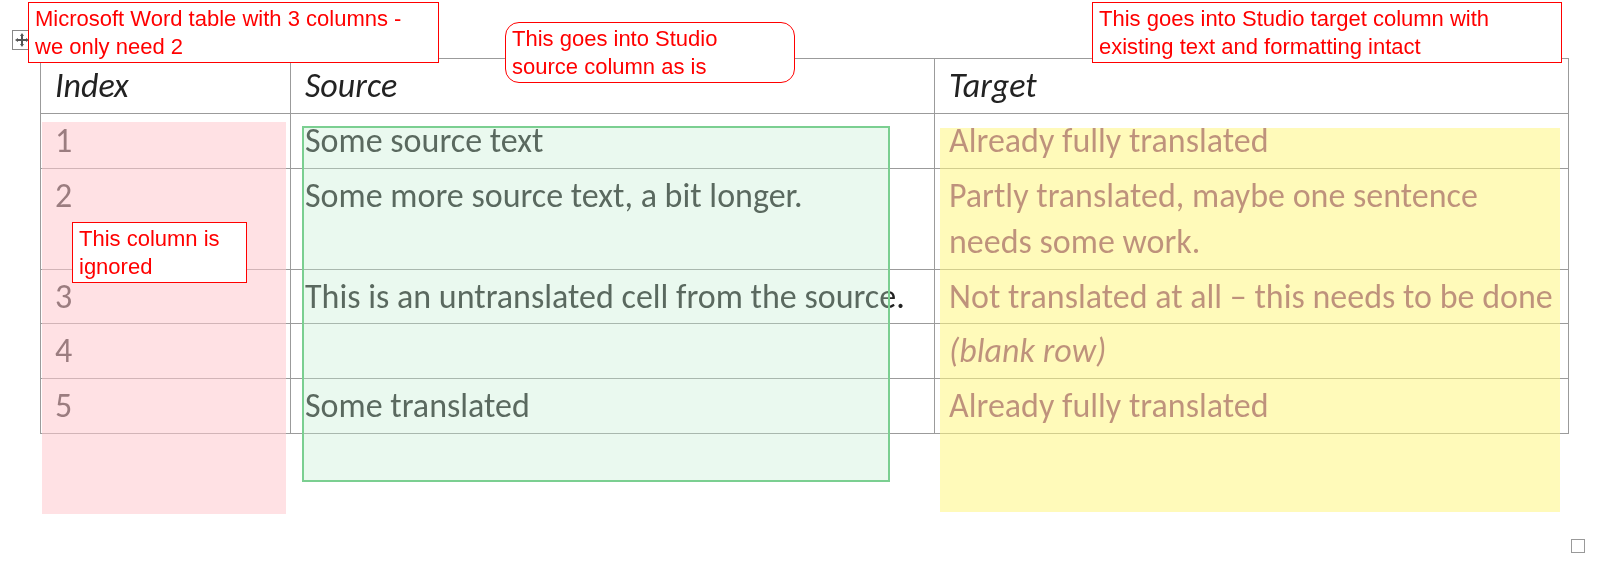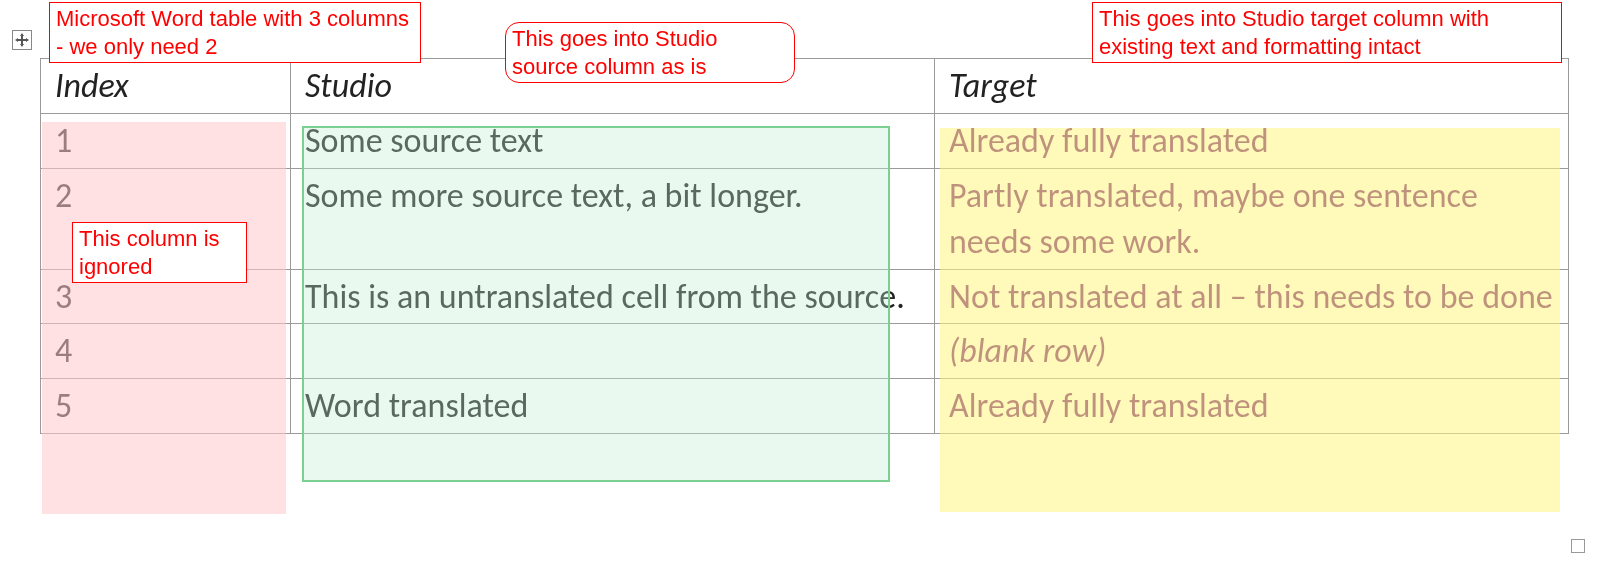--- a/index.html
+++ b/index.html
@@ -67,21 +67,21 @@
     border: 1px solid #ff0000;
     background: #fff;
     color: #ff0000;
     font-family: Arial, sans-serif;
     font-size: 22px;
     line-height: 1.25;
     padding: 2px 6px;
     z-index: 50;
     font-weight: 400;
   }
-  .ann.a1 { left: 49px;  top: 2px;   width: 372px; }
+  .ann.a1 { left: 28px;  top: 2px;   width: 411px; }
   .ann.a2 { left: 505px; top: 22px;  width: 290px; border-radius: 14px; }
   .ann.a3 { left: 1092px;top: 2px;   width: 470px; }
   .ann.a4 { left: 72px;  top: 222px; width: 175px; }
 
   
   .hl {
     position: absolute;
     pointer-events: none;
     z-index: 5;
   }
@@ -122,21 +122,21 @@
 
   <table class="word">
     <colgroup>
       <col class="c-index">
         <col class="c-source">
         <col class="c-target">
     </colgroup>
     <thead>
       <tr>
         <th>Index</th>
-        <th>Studio</th>
+        <th>Source</th>
         <th>Target</th>
       </tr>
     </thead>
     <tbody id="tbody">
         <tr>
           <td>1</td>
           <td>Some source text</td>
           <td><span class="target-text">Already fully translated</span></td>
         </tr>
         <tr>
@@ -149,20 +149,20 @@
           <td>This is an untranslated cell from the source.</td>
           <td><span class="target-text">Not translated at all – this needs to be done</span></td>
         </tr>
         <tr>
           <td>4</td>
           <td></td>
           <td><span class="target-text target-italic">(blank row)</span></td>
         </tr>
         <tr>
           <td>5</td>
-          <td>Word translated</td>
+          <td>Some translated</td>
           <td><span class="target-text">Already fully translated</span></td>
         </tr>
       </tbody>
   </table>
 
   <div class="resize-sq"></div>
 </div>
 
 </body></html>

